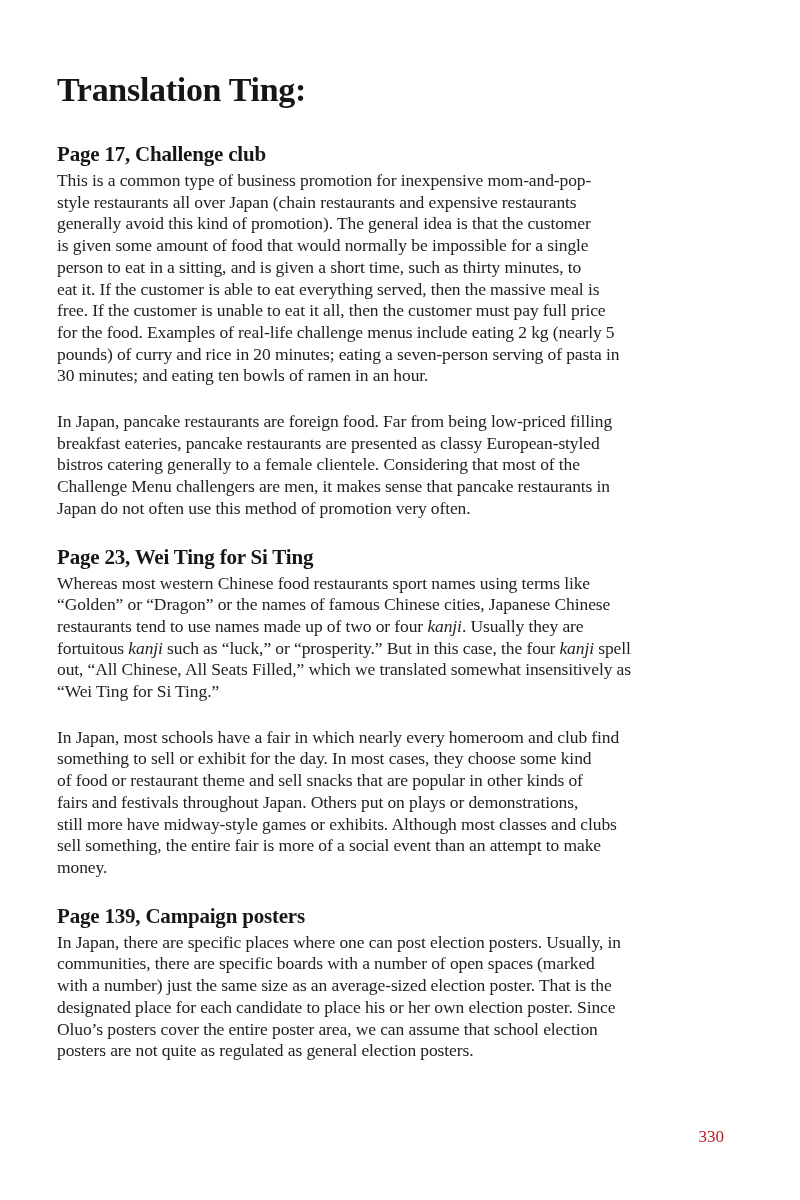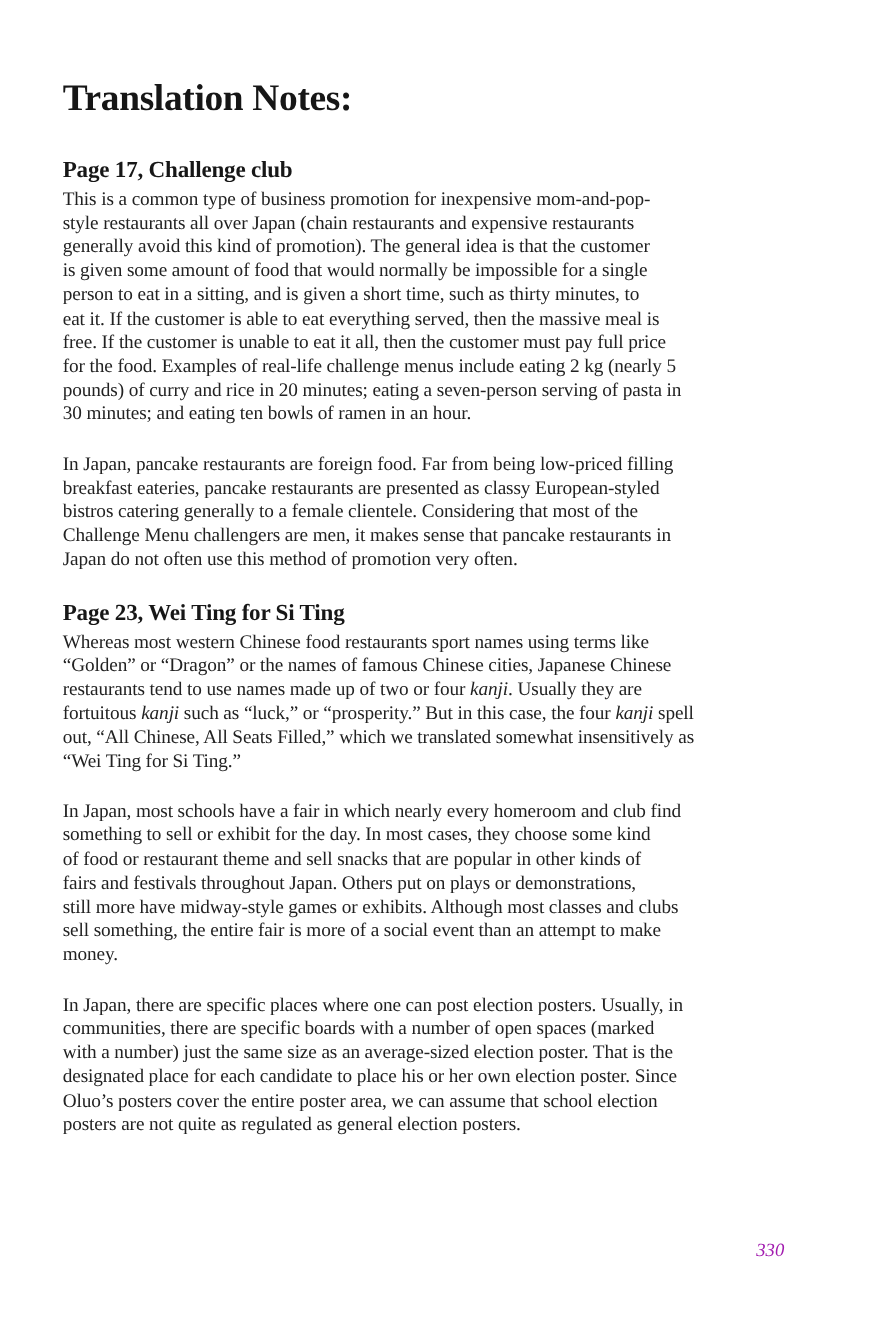--- a/index.html
+++ b/index.html
@@ -37,34 +37,33 @@
     font-size: 17.5px;
     font-weight: 400;
     color: #222222;
     line-height: 21.7px;
     white-space: pre;
     letter-spacing: -0.1px;
   }
   .section-body i { font-style: italic; margin-top: 35px; }
   .page-number {
     position: absolute;
-    right: 87px;
+    right: 76px;
     top: 1126px;
     font-size: 17px;
-    color: #a21caf;
+    color: #b91c1c;
     line-height: 22px;
-    font-style: italic;
   }
 </style>
 </head>
 <body>
 
 <div class="page">
 
-  <h1 class="doc-title">Translation Notes:</h1>
+  <h1 class="doc-title">Translation Ting:</h1>
 
   <div class="section">
     <h2 class="section-heading">Page 17, Challenge club</h2>
     <div class="section-body">This is a common type of business promotion for inexpensive mom-and-pop-
 style restaurants all over Japan (chain restaurants and expensive restaurants
 generally avoid this kind of promotion). The general idea is that the customer
 is given some amount of food that would normally be impossible for a single
 person to eat in a sitting, and is given a short time, such as thirty minutes, to
 eat it. If the customer is able to eat everything served, then the massive meal is
 free. If the customer is unable to eat it all, then the customer must pay full price
@@ -95,20 +94,21 @@
     <div class="section-body">In Japan, most schools have a fair in which nearly every homeroom and club find
 something to sell or exhibit for the day. In most cases, they choose some kind
 of food or restaurant theme and sell snacks that are popular in other kinds of
 fairs and festivals throughout Japan. Others put on plays or demonstrations,
 still more have midway-style games or exhibits. Although most classes and clubs
 sell something, the entire fair is more of a social event than an attempt to make
 money.</div>
   </div>
 
   <div class="section">
+    <h2 class="section-heading">Page 139, Campaign posters</h2>
     <div class="section-body">In Japan, there are specific places where one can post election posters. Usually, in
 communities, there are specific boards with a number of open spaces (marked
 with a number) just the same size as an average-sized election poster. That is the
 designated place for each candidate to place his or her own election poster. Since
 Oluo’s posters cover the entire poster area, we can assume that school election
 posters are not quite as regulated as general election posters.</div>
   </div>
 
   <div class="page-number">330</div>
 

